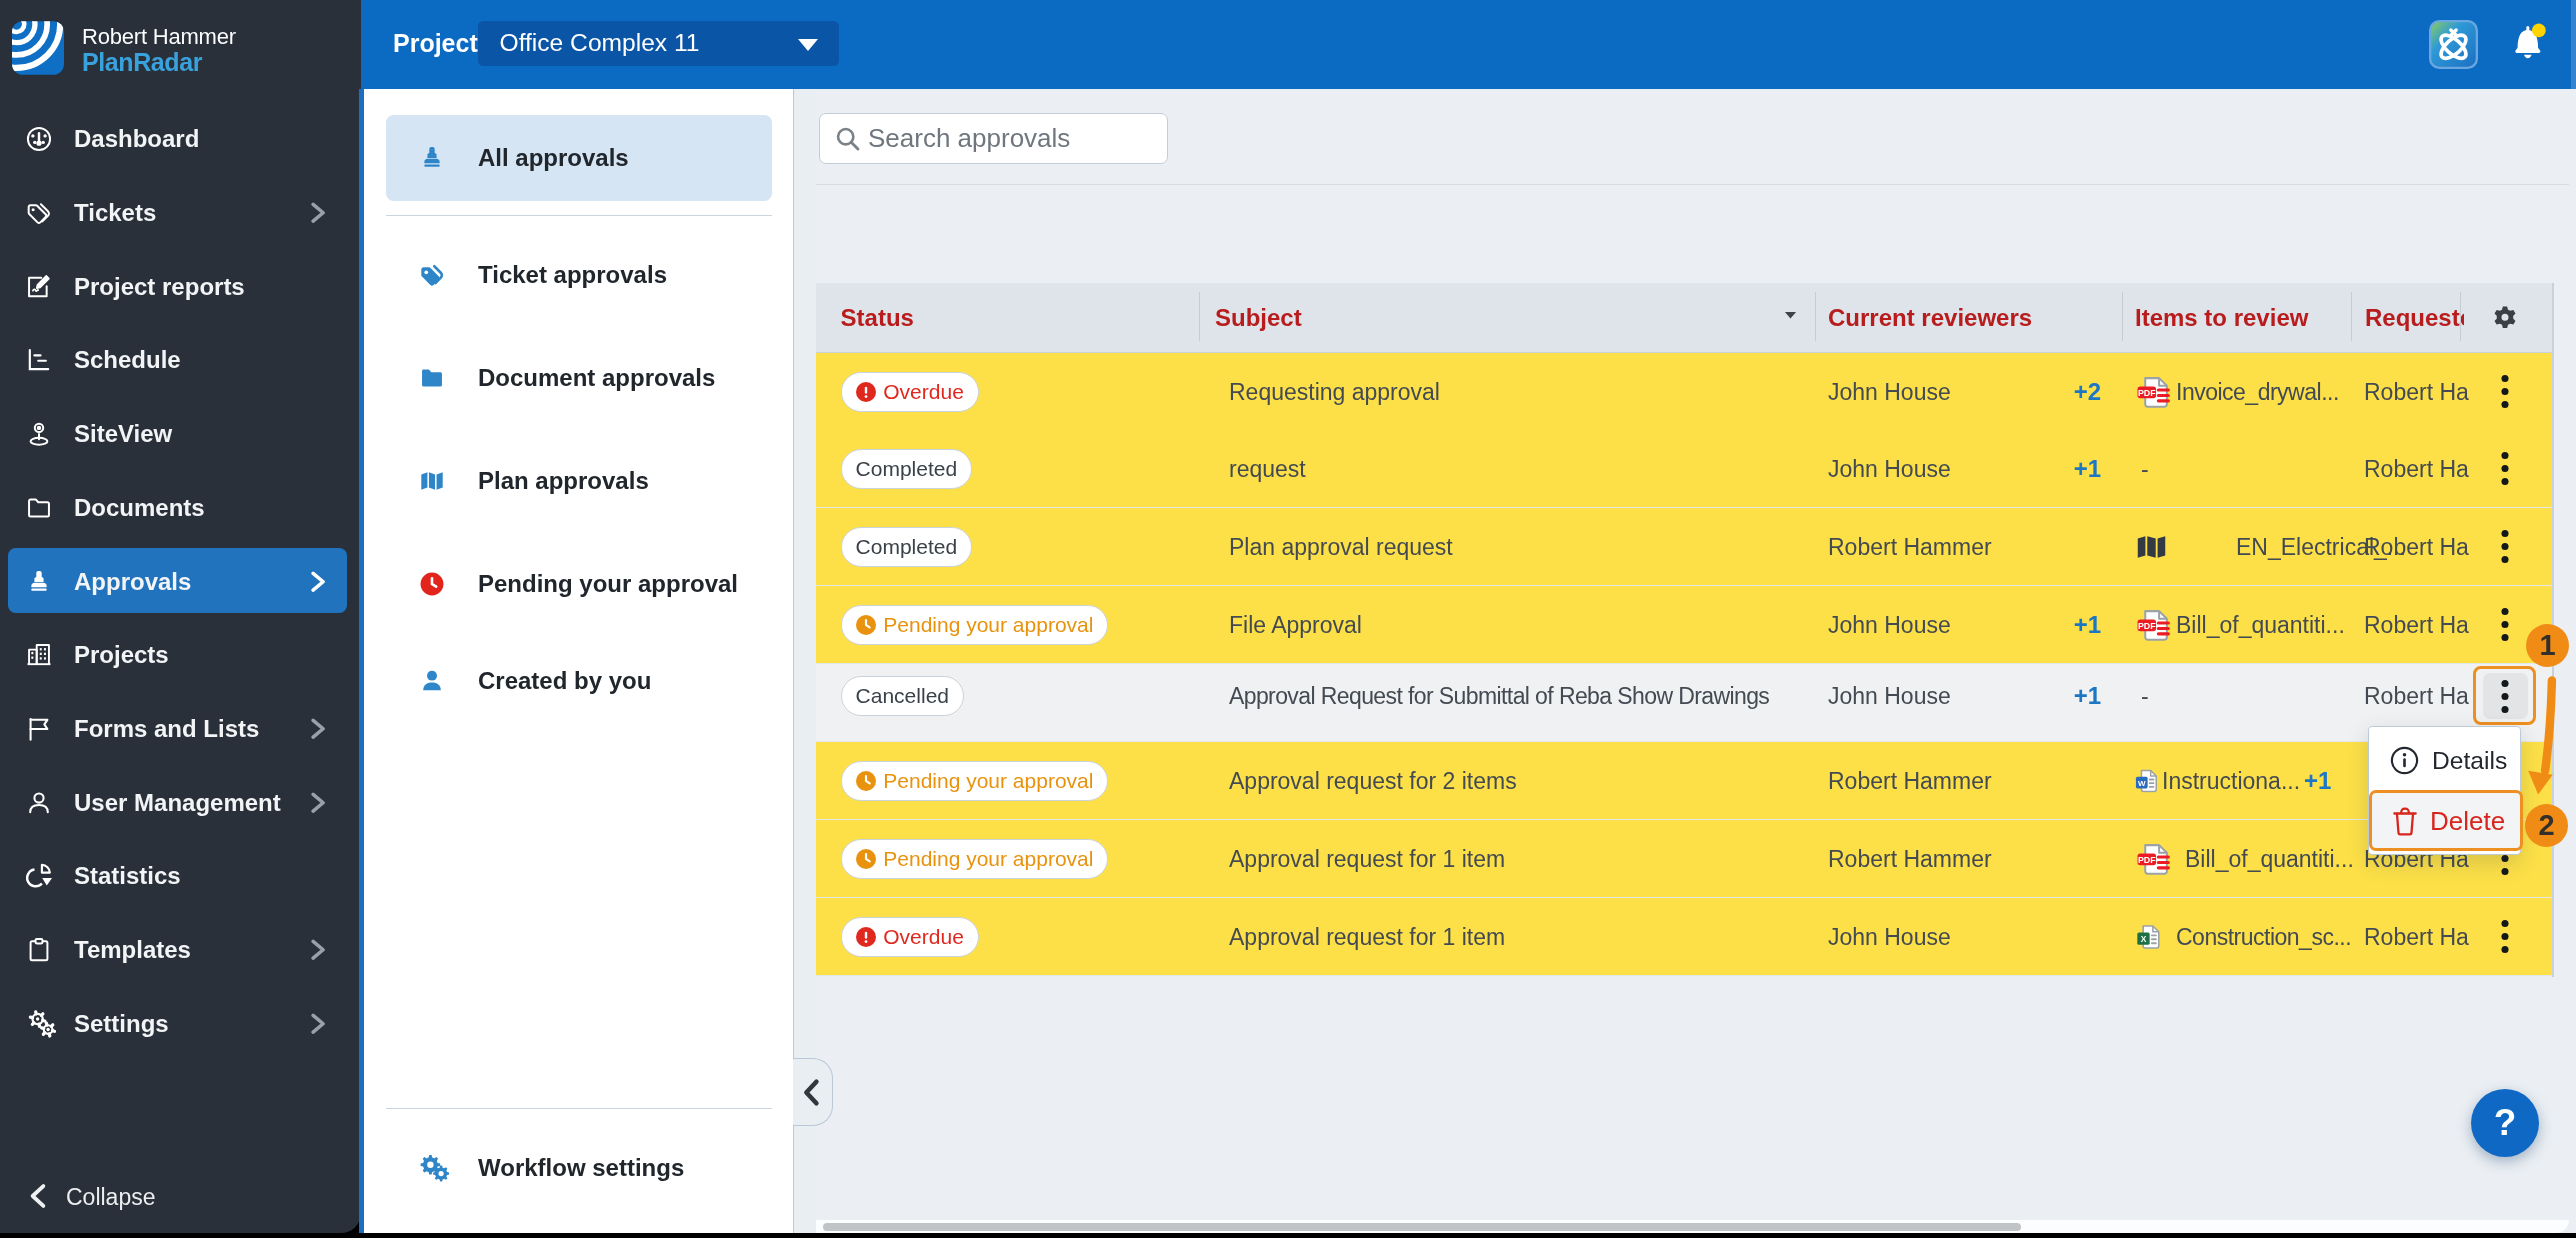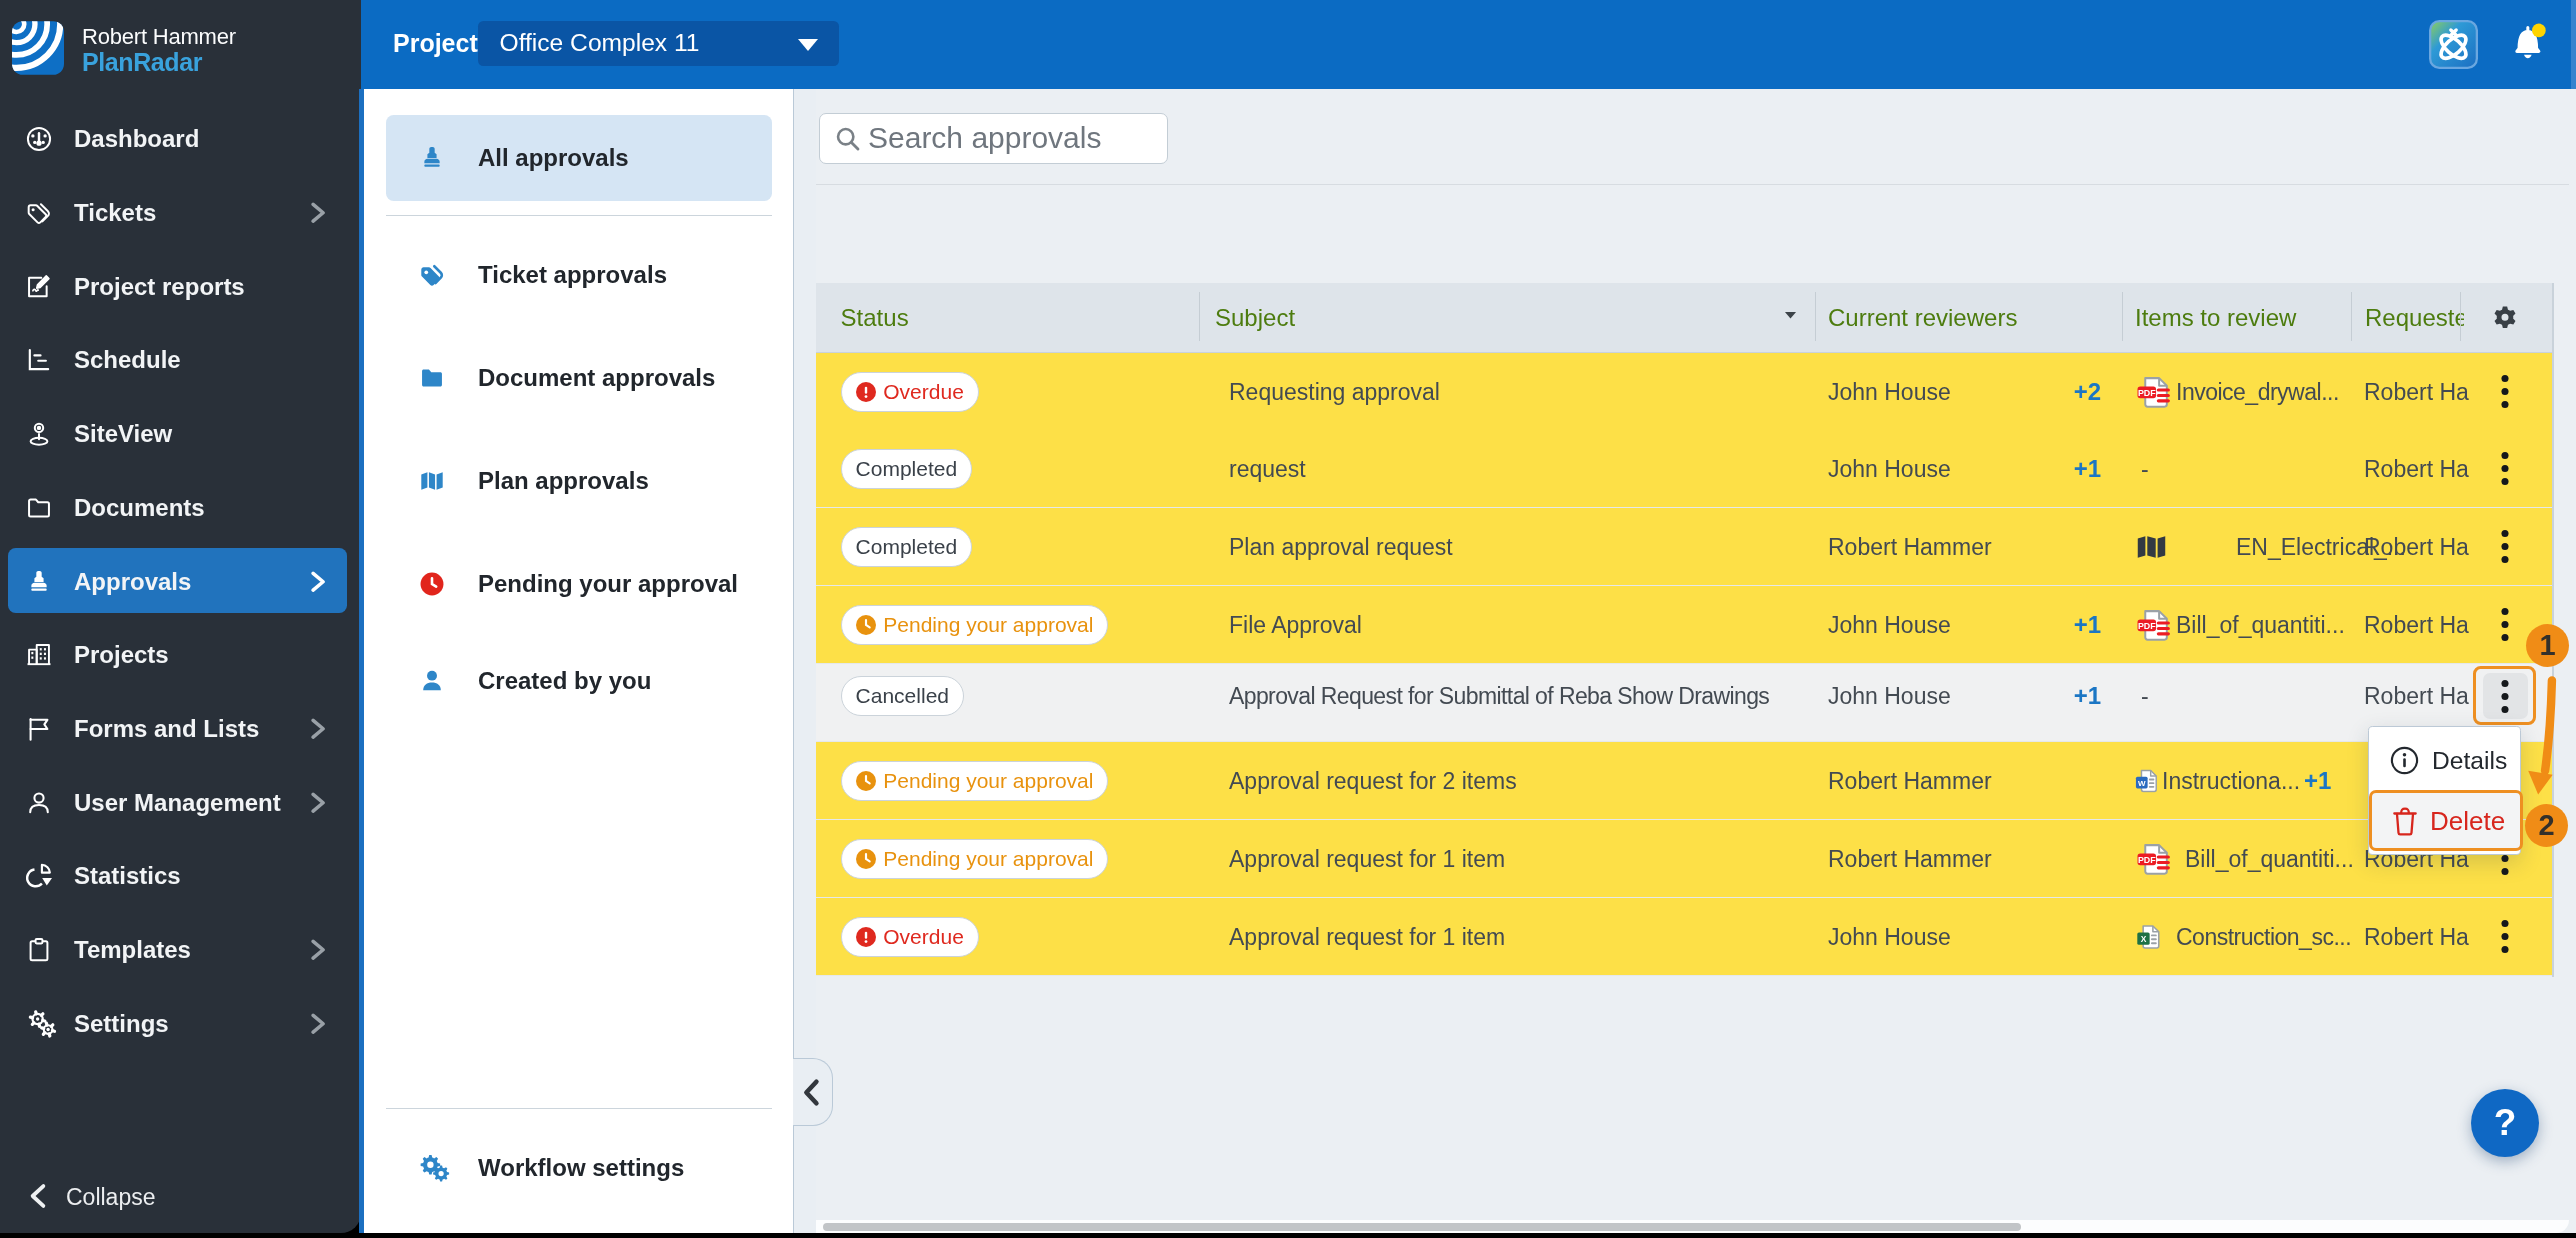--- a/index.html
+++ b/index.html
@@ -40,28 +40,28 @@
 .p2hr { position:absolute; left:386px; width:386px; height:0; border-top:1.5px solid #ccd5dc; }
 
 
 #split { position:absolute; left:793px; top:89px; width:24px; height:1144px; background:#e9eef3; border-left:1.5px solid #bac9d7; border-right:1.5px solid #bac9d7; }
 #ctab { position:absolute; left:793px; top:1058px; width:40px; height:68px; background:#e9eef3; border:1.5px solid #bac9d7; border-left:none; border-radius:0 20px 20px 0; z-index:5; }
 #ctab svg { position:absolute; left:7.7px; top:18.4px; }
 
 
 #main { position:absolute; left:816px; top:89px; width:1760px; height:1144px; background:#ebeff3; }
 #searchbox { position:absolute; left:819px; top:113px; width:349px; height:51px; background:#fff; border:1.5px solid #c3cdd5; border-radius:7px; }
-#searchbox .ph { position:absolute; left:48px; top:0; height:48px; line-height:48px; font-size:30px; color:#6f767e; }
+#searchbox .ph { position:absolute; left:48px; top:0; height:48px; line-height:48px; font-size:26px; color:#6f767e; }
 #mainhr { position:absolute; left:816px; top:184px; width:1753px; border-top:1.5px solid #d7dce1; }
 #crumb { position:absolute; left:820px; top:209px; height:46px; line-height:46px; color:#343b42; font-size:31px; font-weight:bold; white-space:nowrap; }
 #crumb .sep { display:inline-block; margin:0 20px; }
 
 
 #thead { position:absolute; left:816px; top:283px; width:1737px; height:70px; background:#dee4ea; border-bottom:1.5px solid #c9d2db; }
-#thead .lb { position:absolute; top:50%; transform:translateY(-50%); color:#4d7c0f; font-size:24px; font-weight:normal; white-space:nowrap; }
+#thead .lb { position:absolute; top:50%; transform:translateY(-50%); color:#b91c1c; font-size:24px; font-weight:bold; white-space:nowrap; }
 #thead .vline { position:absolute; top:9.2px; height:49px; width:0; border-left:1.5px solid #c5cdd4; }
 .trow { position:absolute; left:816px; width:1737px; height:78px; background:#fde047; border-bottom:1.5px solid #e5e8eb; }
 .r5 .cell, .r5 .pill, .r5 .plus { margin-top:-6.1px; }
 .r5 .dots3 { margin-top:-24.6px; }
 .trow .cell { position:absolute; top:50%; transform:translateY(-50%); color:#434a52; font-size:23px; white-space:nowrap; }
 .pill { position:absolute; left:24.6px; top:50%; transform:translateY(-50%); height:40px; border:1.5px solid #cbd3da; border-radius:21px; background:#fff; display:flex; align-items:center; padding:0 14px; gap:7.7px; }
 .pill .pt { font-size:21px; color:#3a4149; white-space:nowrap; }
 .plus { position:absolute; top:50%; transform:translateY(-50%); color:#1b76c4; font-size:24px; font-weight:bold; }
 .dots3 { position:absolute; left:1679px; top:50%; margin-top:-18.4px; width:20px; height:37px; }
 .fic { position:absolute; top:50%; transform:translateY(-50%); }

